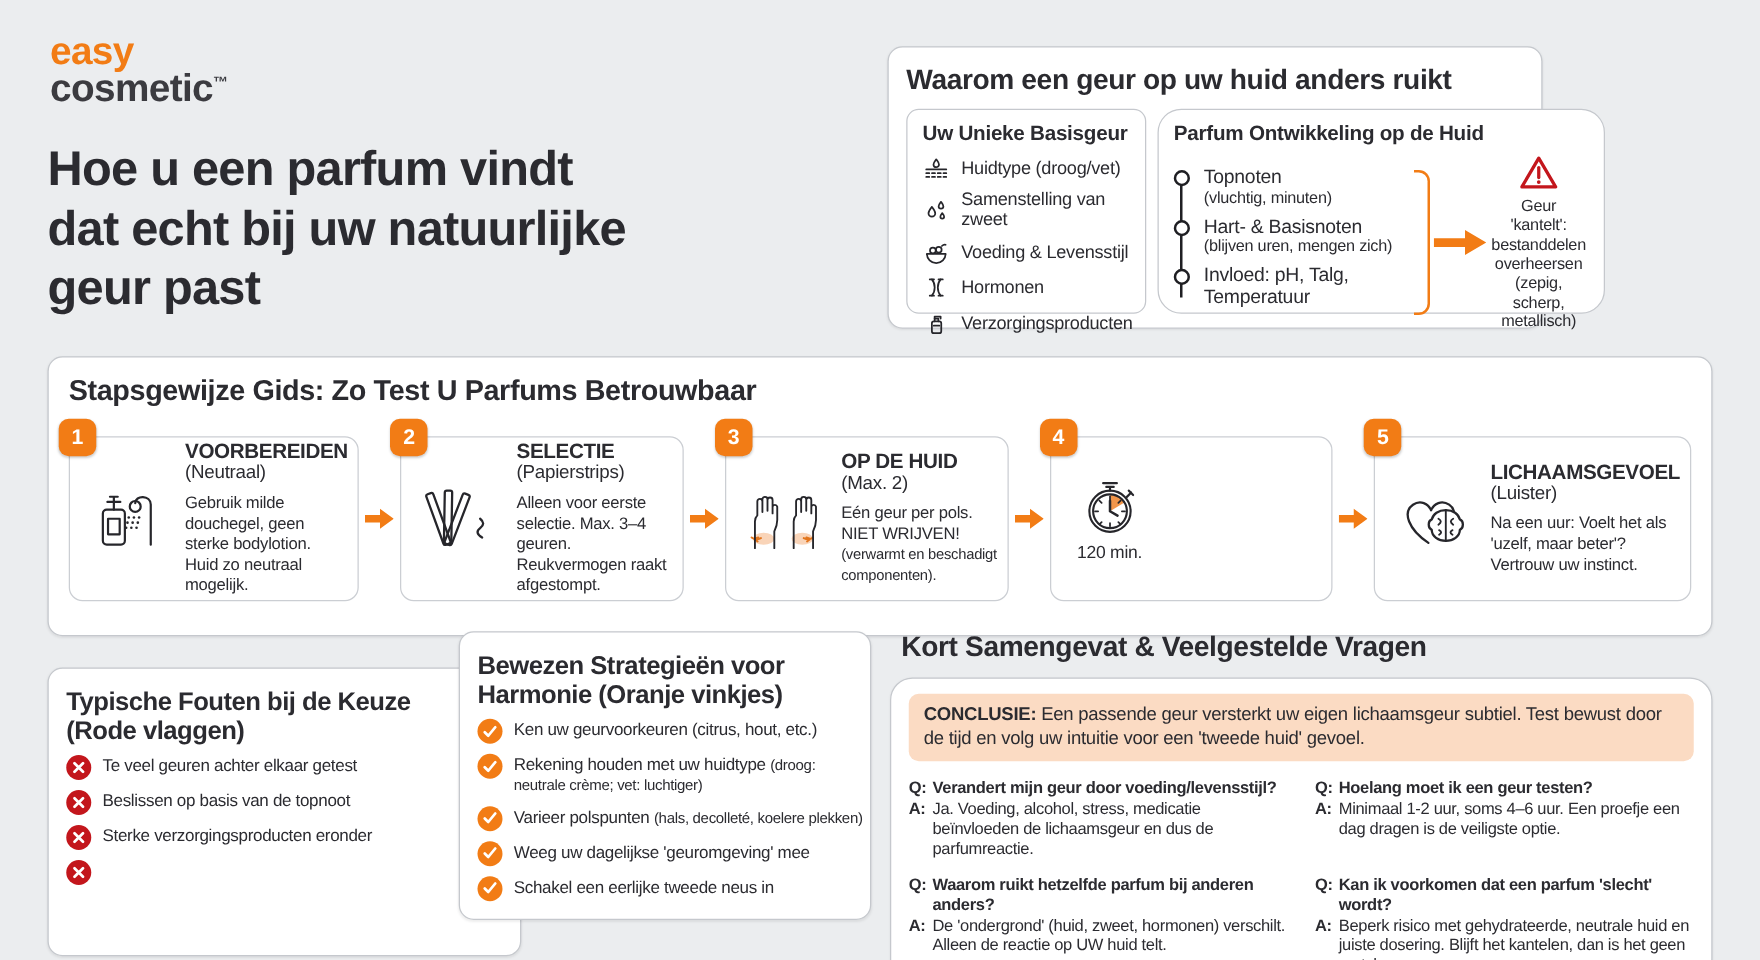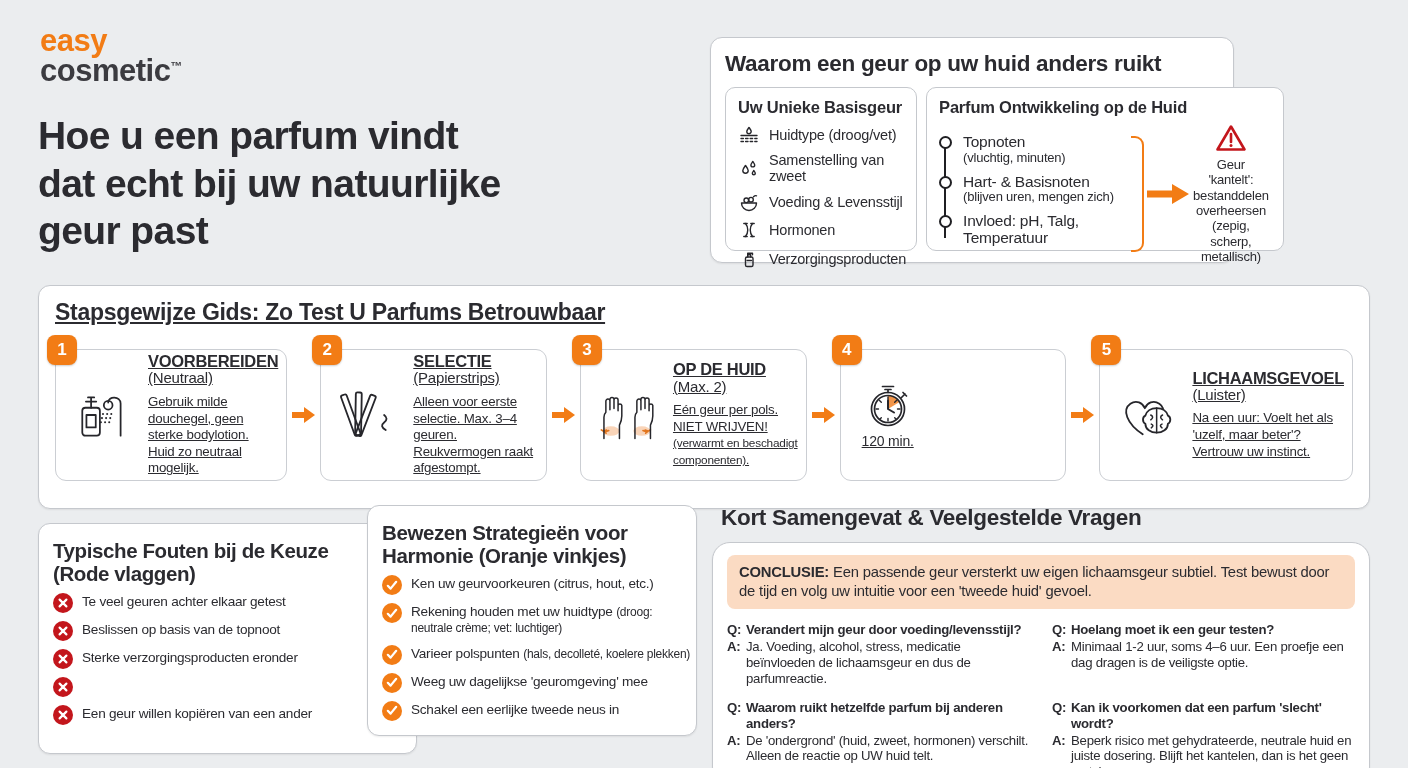--- a/index.html
+++ b/index.html
@@ -18,60 +18,60 @@
   #logo .cos{color:#3B3B40;}
   #logo sup{font-size:12px;font-weight:700;color:#3B3B40;}
   #headline{position:absolute;left:38px;top:112px;font-size:39px;font-weight:800;
             line-height:1.22;letter-spacing:-.6px;color:#2B2B30;}
 
   
   #why{left:710px;top:37px;width:524px;height:226px;padding:13px 12px 12px 14px;}
   .why-title{font-size:22.5px;font-weight:800;letter-spacing:-.3px;}
   .why-cols{display:flex;gap:9px;margin-top:10px;align-items:flex-end;}
   #base-sub{width:264px;height:164px;padding:10px 10px 8px 12px;}
-  #dev-sub{flex:1;height:164px;padding:10px 10px 8px 12px;}
+  #dev-sub{flex:1;height:164px;padding:10px 10px 8px 12px;border-radius:19px;}
   .sub-title{font-size:16.5px;font-weight:800;letter-spacing:-.2px;}
   .b-row{display:flex;align-items:center;gap:9px;margin-top:6.5px;font-size:14.5px;letter-spacing:-.2px;}
   .b-ico{flex:0 0 22px;height:22px;display:flex;align-items:center;justify-content:center;}
 
   .dev-body{display:flex;align-items:center;margin-top:6px;}
   .tl{position:relative;padding-left:24px;flex:0 0 168px;}
   .tl::before{content:"";position:absolute;left:5px;top:8px;bottom:16px;width:2.4px;background:#1f1f23;}
   .tl-item{position:relative;margin-bottom:7px;}
   .tl-item::before{content:"";position:absolute;left:-24px;top:3px;width:9px;height:9px;border:2.4px solid #1f1f23;
                    border-radius:50%;background:#fff;}
   .tl-t{font-size:15.5px;letter-spacing:-.2px;line-height:1.12;}
   .tl-s{font-size:13px;letter-spacing:-.2px;line-height:1.15;}
   .tl-s2{font-size:15.5px;letter-spacing:-.2px;line-height:1.12;}
   .bracket{flex:0 0 11px;height:112px;border:2.6px solid #F27C15;border-left:none;
            border-radius:0 9px 9px 0;}
   .dev-arrow{flex:0 0 42px;margin-left:3px;}
   .warn{flex:1;text-align:center;font-size:13px;line-height:1.18;letter-spacing:-.2px;padding:0 4px;}
   .warn svg{display:block;margin:0 auto 4px;}
 
   
-  #steps{left:38px;top:285px;width:1332px;height:224px;padding:13px 16px 12px 16px;text-decoration:underline;}
+  #steps{left:38px;top:285px;width:1332px;height:224px;padding:13px 16px 12px 16px;}
   .steps-title{font-size:23px;font-weight:800;letter-spacing:-.3px;}
   .steps-row{display:flex;align-items:center;gap:5px;margin-top:23px;}
   .step-card{position:relative;flex:1;height:132px;border:1px solid #CBCED3;border-radius:11px;
              background:#fff;display:flex;align-items:center;gap:4px;padding:8px 8px 8px 6px;box-sizing:border-box;}
   .badge{position:absolute;left:-9px;top:-15px;width:30px;height:30px;background:#F27C15;color:#fff;
          font-weight:800;font-size:17px;border-radius:8px;display:flex;align-items:center;justify-content:center;
          box-shadow:0 1px 2px rgba(0,0,0,.2);}
   .step-iconcol{flex:0 0 82px;display:flex;flex-direction:column;align-items:center;justify-content:center;gap:2px;}
   .step-cap{font-size:14px;letter-spacing:-.2px;}
   .step-text{flex:1;min-width:0;}
   .step-title{font-size:16.5px;font-weight:800;letter-spacing:-.3px;line-height:1.05;}
   .step-sub{font-size:15px;letter-spacing:-.2px;margin-bottom:7px;line-height:1.1;}
   .step-body{font-size:13.3px;line-height:1.25;letter-spacing:-.2px;}
   .step-body .sm{font-size:11.8px;}
   .arrow-sm{flex:0 0 23px;}
 
   
-  #mistakes{left:38px;top:523px;width:379px;height:231px;padding:16px 8px 12px 14px;}
+  #mistakes{left:38px;top:534px;width:379px;height:231px;padding:16px 8px 12px 14px;}
   #strategies{left:367px;top:505px;width:330px;height:231px;padding:16px 8px 12px 14px;}
   .panel-h{font-size:20.5px;font-weight:800;line-height:1.1;letter-spacing:-.4px;}
   .li-row{display:flex;align-items:flex-start;gap:9px;margin-top:9px;font-size:13.6px;letter-spacing:-.25px;line-height:1.2;}
   .li-row.nowrap .txt{white-space:nowrap;}
   .li-ico{flex:0 0 20px;height:20px;border-radius:50%;display:flex;align-items:center;justify-content:center;margin-top:-1px;}
   .li-ico.red{background:#C3161C;}
   .li-ico.org{background:#F27C15;}
   .txt .sm{font-size:12px;}
 
   
@@ -397,28 +397,20 @@
           </span>
         <span class="txt">Sterke verzorgingsproducten eronder</span>
       </div>
       <div class="li-row nowrap">
         <span class="li-ico red">
             <svg width="10" height="10" viewBox="0 0 10 10">
               <path d="M1.6 1.6 8.4 8.4 M8.4 1.6 1.6 8.4" stroke="#fff" stroke-width="2.2" stroke-linecap="round"></path>
             </svg>
           </span>
       </div>
-      <div class="li-row nowrap">
-        <span class="li-ico red">
-            <svg width="10" height="10" viewBox="0 0 10 10">
-              <path d="M1.6 1.6 8.4 8.4 M8.4 1.6 1.6 8.4" stroke="#fff" stroke-width="2.2" stroke-linecap="round"></path>
-            </svg>
-          </span>
-        <span class="txt">Een geur willen kopiëren van een ander</span>
-      </div>
     </div>
   </div>
 
   <div id="strategies" class="panel">
     <div class="panel-h">
       <div>Bewezen Strategieën voor</div>
       <div>Harmonie  (Oranje vinkjes)</div>
     </div>
     <div style="margin-top:6px;">
       <div class="li-row nowrap">

